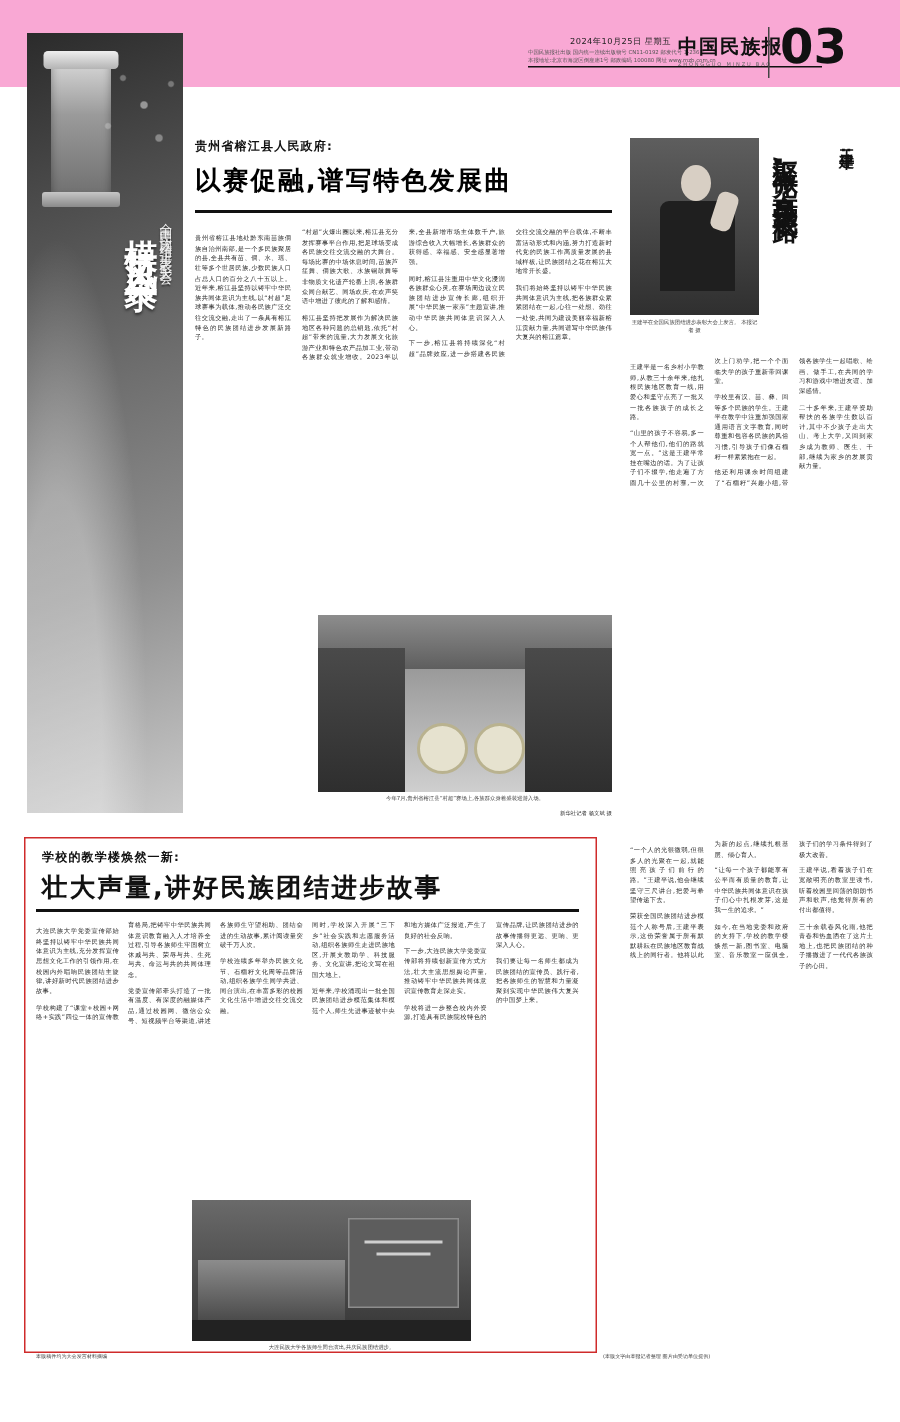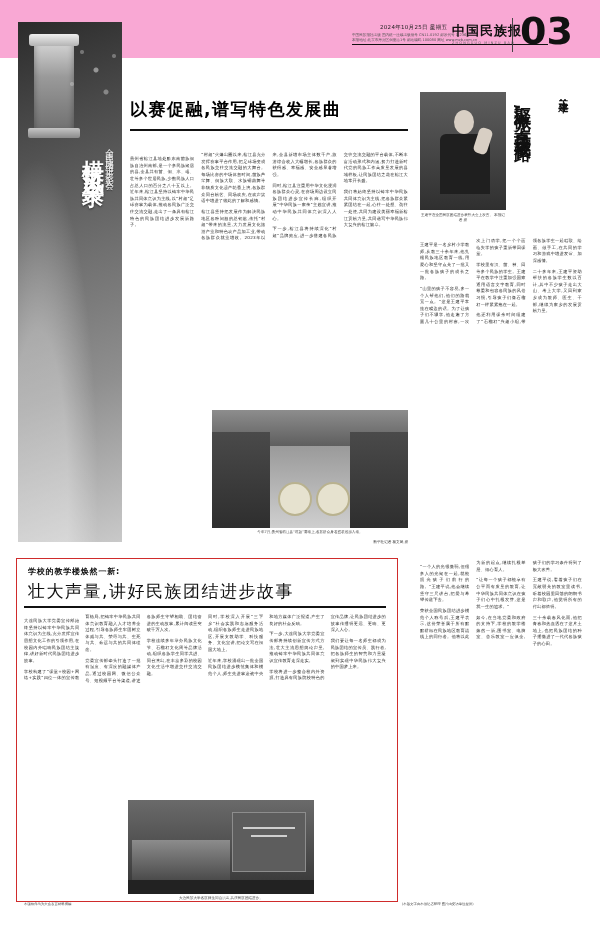--- a/index.html
+++ b/index.html
@@ -31,21 +31,21 @@
   .mast-logo{
     position:absolute;left:452px;top:22px;
     font-size:13px;font-weight:bold;color:#111;letter-spacing:1px;
   }
   .mast-logo-sub{
     position:absolute;left:452px;top:41px;
     font-size:3.4px;color:#666;letter-spacing:1.2px;
   }
   .mast-pageno{
     position:absolute;left:520px;top:16px;
-    font-size:38px;font-weight:bold;color:#111;line-height:30px;
+    font-size:32px;font-weight:bold;color:#111;line-height:30px;
   }
   .mast-divider{
     position:absolute;left:512px;top:18px;width:1px;height:34px;background:#444;
   }
 
   
   .banner{
     position:absolute;left:18px;top:22px;width:104px;height:520px;
     background:linear-gradient(160deg,#2b2b2b 0%,#4a4a4a 20%,#6e6e6e 45%,#8f8f8f 70%,#c9c9c9 100%);
     overflow:hidden;
@@ -145,21 +145,21 @@
     position:absolute;left:420px;top:560px;width:162px;height:330px;
     column-count:3;column-gap:7px;
   }
 
   
   .a3box{
     position:absolute;left:16px;top:558px;width:380px;height:342px;
     border:1.2px solid #cf2b2b;
   }
   .a3-kicker{position:absolute;left:28px;top:566px;font-size:8px;font-weight:bold;color:#111;letter-spacing:.8px;}
-  .a3-title{position:absolute;left:28px;top:580px;font-size:17px;font-weight:normal;color:#111;letter-spacing:1.5px;}
+  .a3-title{position:absolute;left:28px;top:580px;font-size:17px;font-weight:bold;color:#111;letter-spacing:1.5px;}
   .a3-rule{position:absolute;left:24px;top:606px;width:362px;height:1.5px;background:#111;}
   .a3-cols{
     position:absolute;left:24px;top:614px;width:362px;height:182px;
     column-count:6;column-gap:6px;
   }
   .a3-photo{
     position:absolute;left:128px;top:800px;width:186px;height:94px;
     background:linear-gradient(180deg,#6a6a6a,#343434);overflow:hidden;
   }
   .a3-photo .stage{position:absolute;left:104px;top:12px;width:72px;height:58px;background:#5d5d5d;border:1px solid #8d8d8d;}
@@ -189,20 +189,21 @@
     <div class="mast-pageno">03</div>
   </div>
 
   <div class="banner">
     <div class="banner-column"></div>
     <div class="banner-title">模范风采录</div>
     <div class="banner-sub">全国民族团结进步表彰大会</div>
   </div>
 
   <div class="a1">
+    <div class="a1-kicker">贵州省榕江县人民政府:</div>
     <div class="a1-title">以赛促融,谱写特色发展曲</div>
     <div class="a1-rule"></div>
   </div>
 
   <div class="a1-cols col-body">
     <p>贵州省榕江县地处黔东南苗族侗族自治州南部,是一个多民族聚居的县,全县共有苗、侗、水、瑶、壮等多个世居民族,少数民族人口占总人口的百分之八十五以上。近年来,榕江县坚持以铸牢中华民族共同体意识为主线,以“村超”足球赛事为载体,推动各民族广泛交往交流交融,走出了一条具有榕江特色的民族团结进步发展新路子。</p>
     <p>“村超”火爆出圈以来,榕江县充分发挥赛事平台作用,把足球场变成各民族交往交流交融的大舞台。每场比赛的中场休息时间,苗族芦笙舞、侗族大歌、水族铜鼓舞等非物质文化遗产轮番上演,各族群众同台献艺、同场欢庆,在欢声笑语中增进了彼此的了解和感情。</p>
     <p>榕江县坚持把发展作为解决民族地区各种问题的总钥匙,依托“村超”带来的流量,大力发展文化旅游产业和特色农产品加工业,带动各族群众就业增收。2023年以来,全县新增市场主体数千户,旅游综合收入大幅增长,各族群众的获得感、幸福感、安全感显著增强。</p>
     <p>同时,榕江县注重用中华文化浸润各族群众心灵,在赛场周边设立民族团结进步宣传长廊,组织开展“中华民族一家亲”主题宣讲,推动中华民族共同体意识深入人心。</p>
     <p>下一步,榕江县将持续深化“村超”品牌效应,进一步搭建各民族交往交流交融的平台载体,不断丰富活动形式和内涵,努力打造新时代党的民族工作高质量发展的县域样板,让民族团结之花在榕江大地常开长盛。</p>

